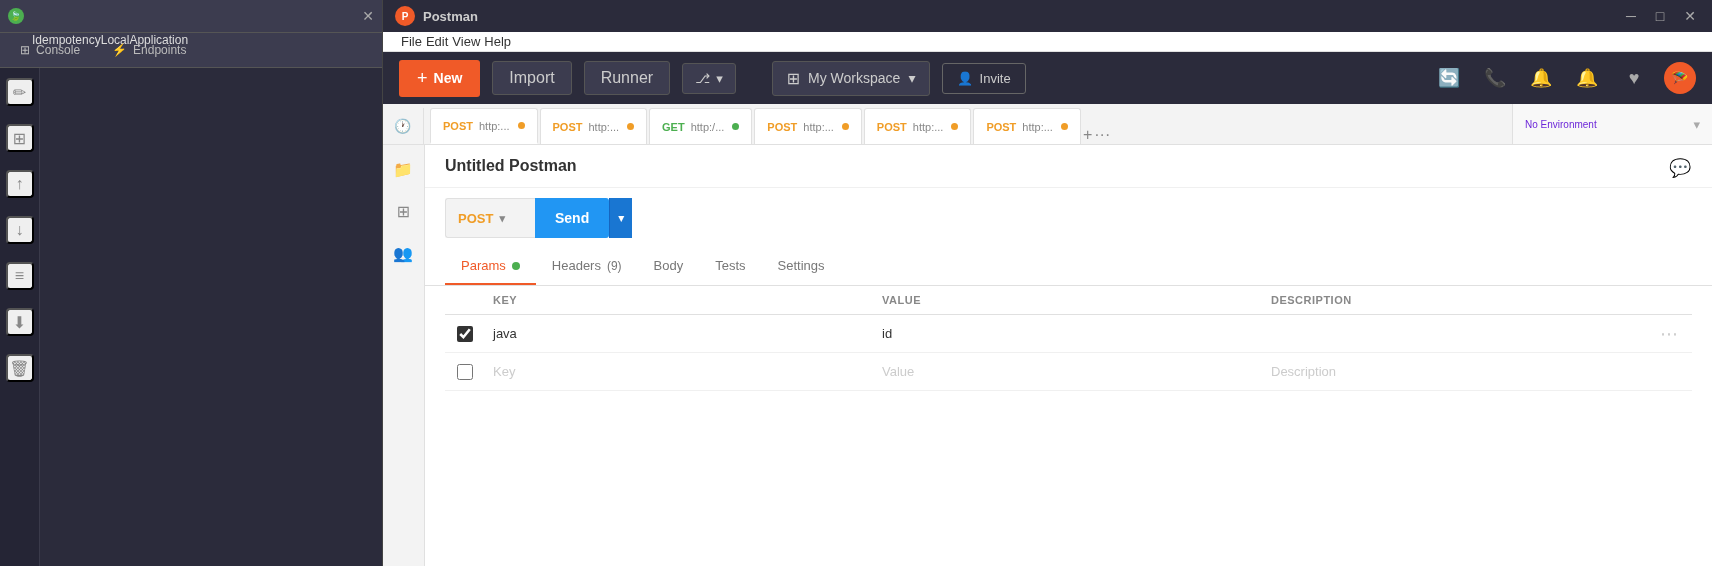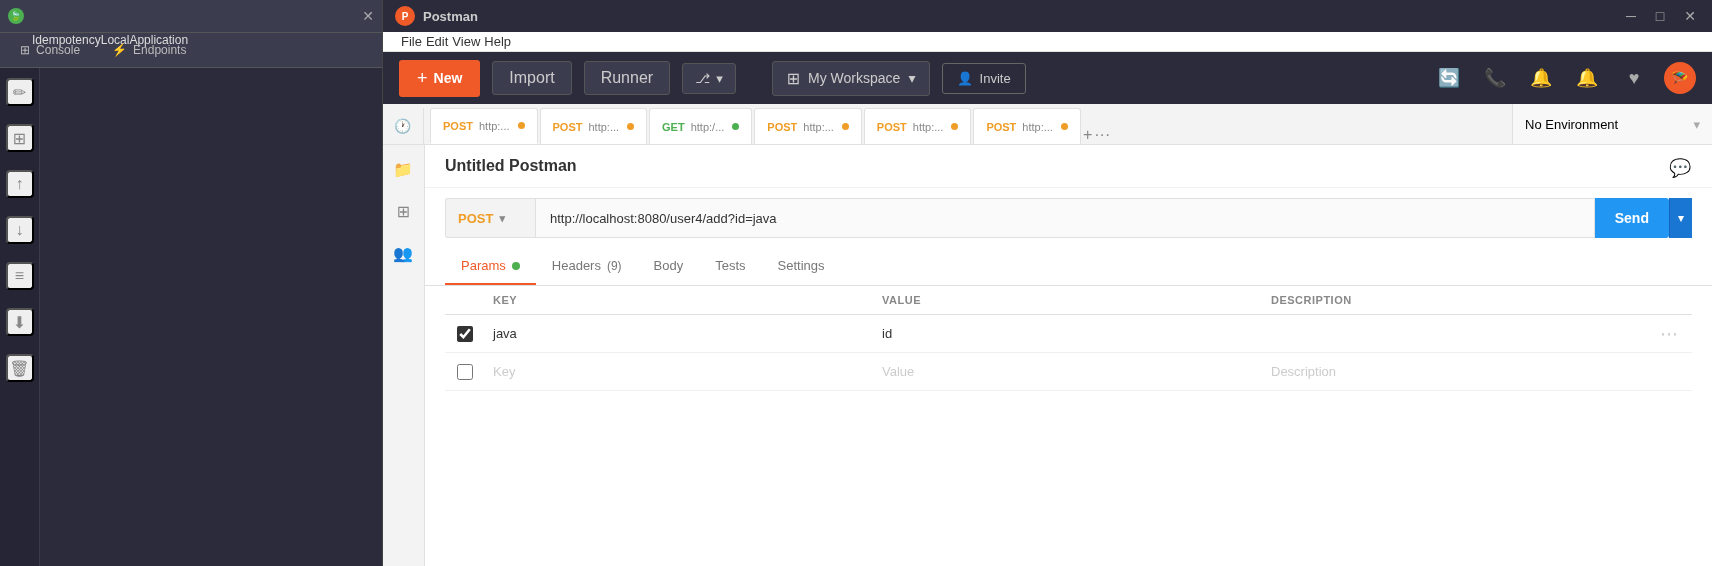--- a/index.html
+++ b/index.html
@@ -510,21 +510,21 @@
         <div class="req-tab">
           <span class="method-badge method-post">POST</span>
           <span class="tab-url">http:...</span>
           <span class="tab-dot"></span>
         </div>
         <button class="tab-action-btn">+</button>
         <button class="tab-action-btn">···</button>
       </div>
 
       <div style="display:flex; align-items:center; background:#f8f8f8; border-left:1px solid #e0e0e0; padding:0 12px; height:40px; min-width:200px; cursor:pointer;">
-        <span style="color:#000000; font-size:13px; flex:1;">No Environment</span>
+        <span style="color:#6d28d9; font-size:10px; flex:1;">No Environment</span>
         <span style="color:#aaa;">▾</span>
       </div>
     </div>
 
     <div style="display:flex; flex:1; overflow:hidden;">
       <div style="width:42px; background:#f3f3f3; border-right:1px solid #e0e0e0; display:flex; flex-direction:column; align-items:center; padding:10px 0; gap:14px;">
         <button class="left-strip-btn" style="font-size:16px;">📁</button>
         <button class="left-strip-btn" style="font-size:16px;">⊞</button>
         <button class="left-strip-btn" style="font-size:16px;">👥</button>
       </div>
@@ -535,21 +535,20 @@
           <span>Untitled Postman</span>
           
           <span style="float:right; color:#ccc; font-size:18px;">💬</span>
         </div>
 
         <div class="url-row">
           <div class="method-select">
             <span>POST</span>
             <span class="method-arrow">▾</span>
           </div>
-          <input type="text" class="url-input" value="http://localhost:8080/user4/add?id=java" style="">
           <button class="send-btn">
             <span>Send</span>
           </button>
           <button class="send-dropdown">▾</button>
         </div>
 
         <div class="req-tabs">
           <div class="req-tab-item active">
             <span>Params</span>
             <span class="tab-badge"></span>

